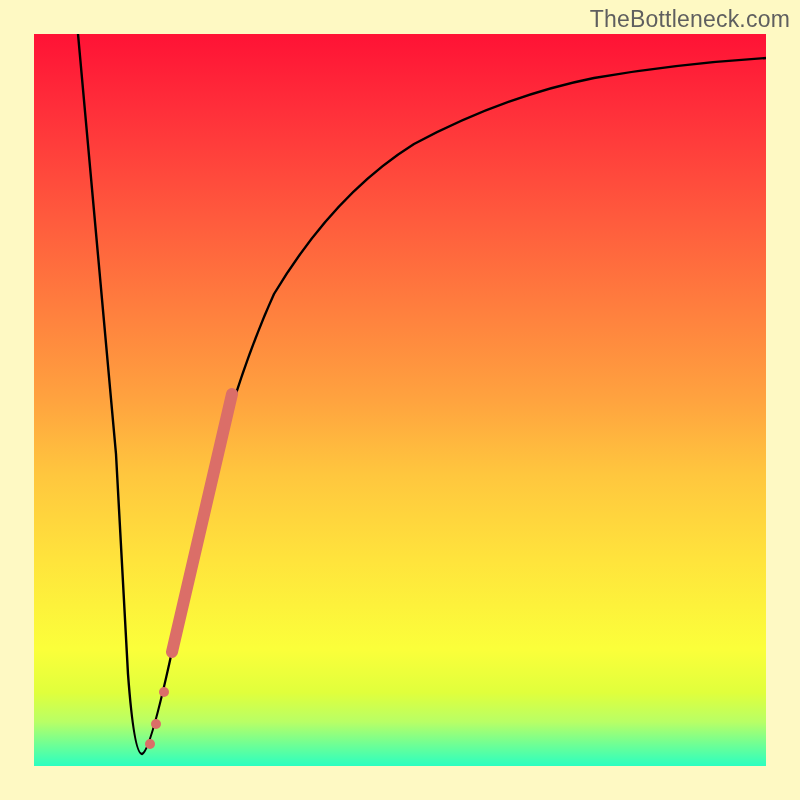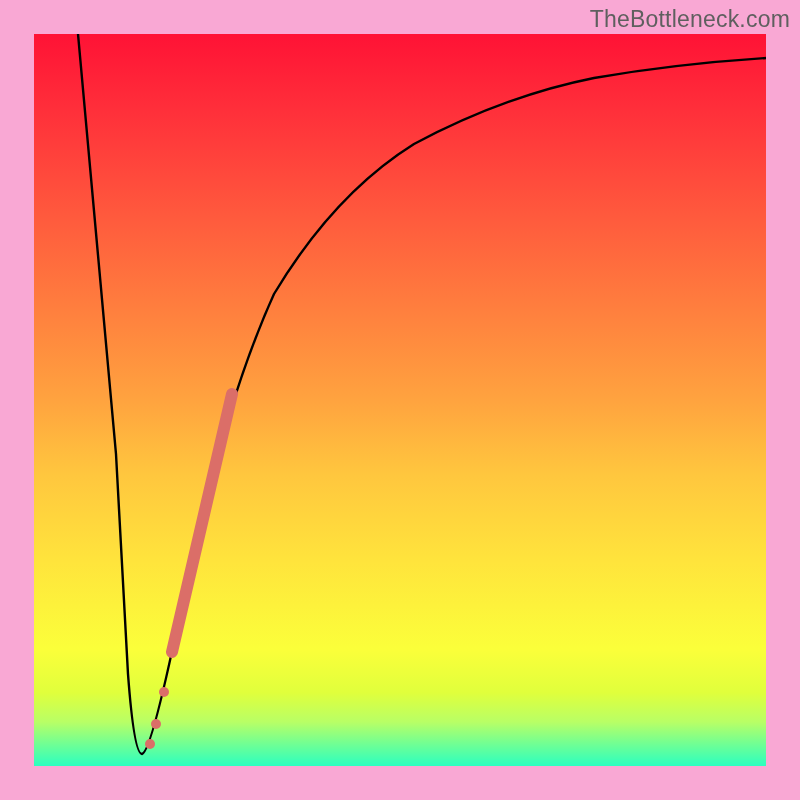--- a/index.html
+++ b/index.html
@@ -8,21 +8,21 @@
     width: 800px;
     height: 800px;
     overflow: hidden;
     background: #000;
     font-family: Arial, Helvetica, sans-serif;
   }
   .frame {
     position: relative;
     width: 800px;
     height: 800px;
-    background: #f9a8d4;
+    background: #fef9c3;
   }
   .plot {
     position: absolute;
     left: 34px;
     top: 34px;
     width: 732px;
     height: 732px;
     
     background: linear-gradient(
       to bottom,

